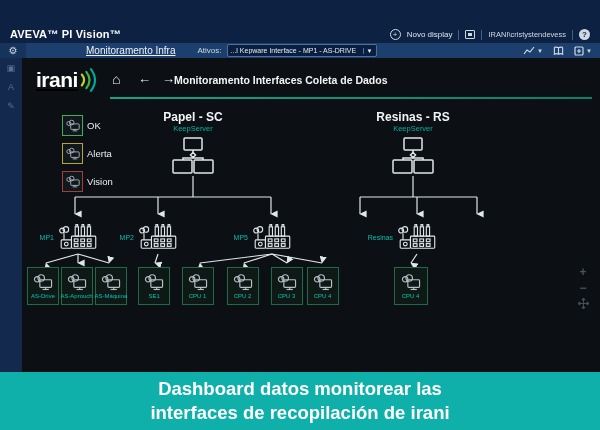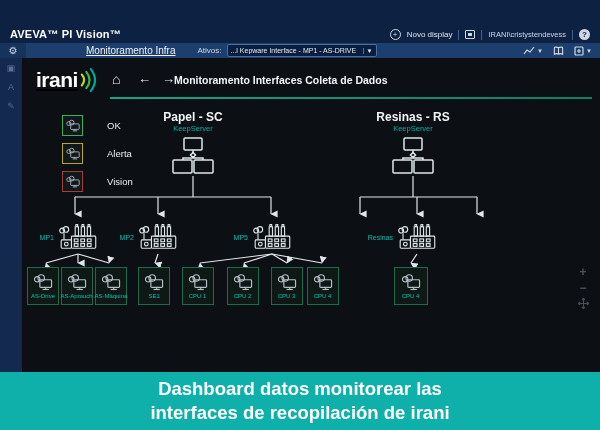--- a/index.html
+++ b/index.html
@@ -49,21 +49,21 @@
   .logo { left:14px; top:6px; display:flex; align-items:center; gap:2px;text-decoration:underline; }
   .logo-text { color:#fff; font-size:21px; font-weight:bold; letter-spacing:-.5px; }
   .nav-ico { color:#e8eef3; font-size:13px; font-weight:bold; cursor:pointer; }
   .home { left:90px; top:13px; font-size:14px; }
   .back { left:116px; top:13px; }
   .fwd  { left:140px; top:13px; }
   .page-title { left:152px; top:16px; color:#f2f5f7; font-size:10.5px; font-weight:bold; white-space:nowrap; }
   .rule { left:88px; top:39px; width:482px; height:2px; background:linear-gradient(90deg,#13a584,#0d7f63); }
 
   
-  .lg-item { left:8px; display:flex; align-items:center; gap:24px;padding-left:32px; }
+  .lg-item { left:8px; display:flex; align-items:center; gap:4px;padding-left:32px; }
   .lg-box { width:21px; height:21px; background:#10181c; display:flex; align-items:center; justify-content:center; }
   .lg-ok    { border:1px solid #3fae57; }
   .lg-alert { border:1px solid #b7a62c; }
   .lg-fail  { border:1px solid #a23f38; }
   .lg-label { color:#e9eef3; font-size:9.5px; }
 
   
   .t-title { color:#f2f5f7; font-size:12px; font-weight:bold; text-align:center; width:140px; }
   .t-server { color:#00b2a2; font-size:7.5px; text-align:center; width:140px; }
   .m-label { color:#00bfae; font-size:7px; text-align:right; width:24px; }

